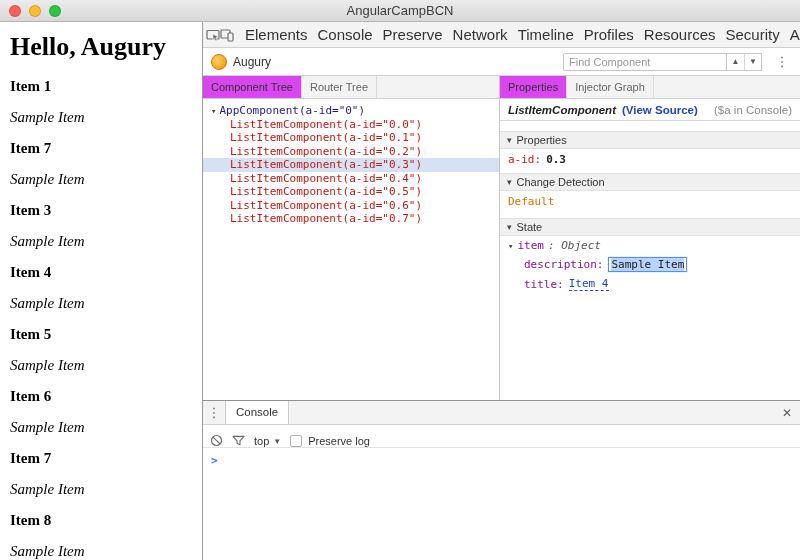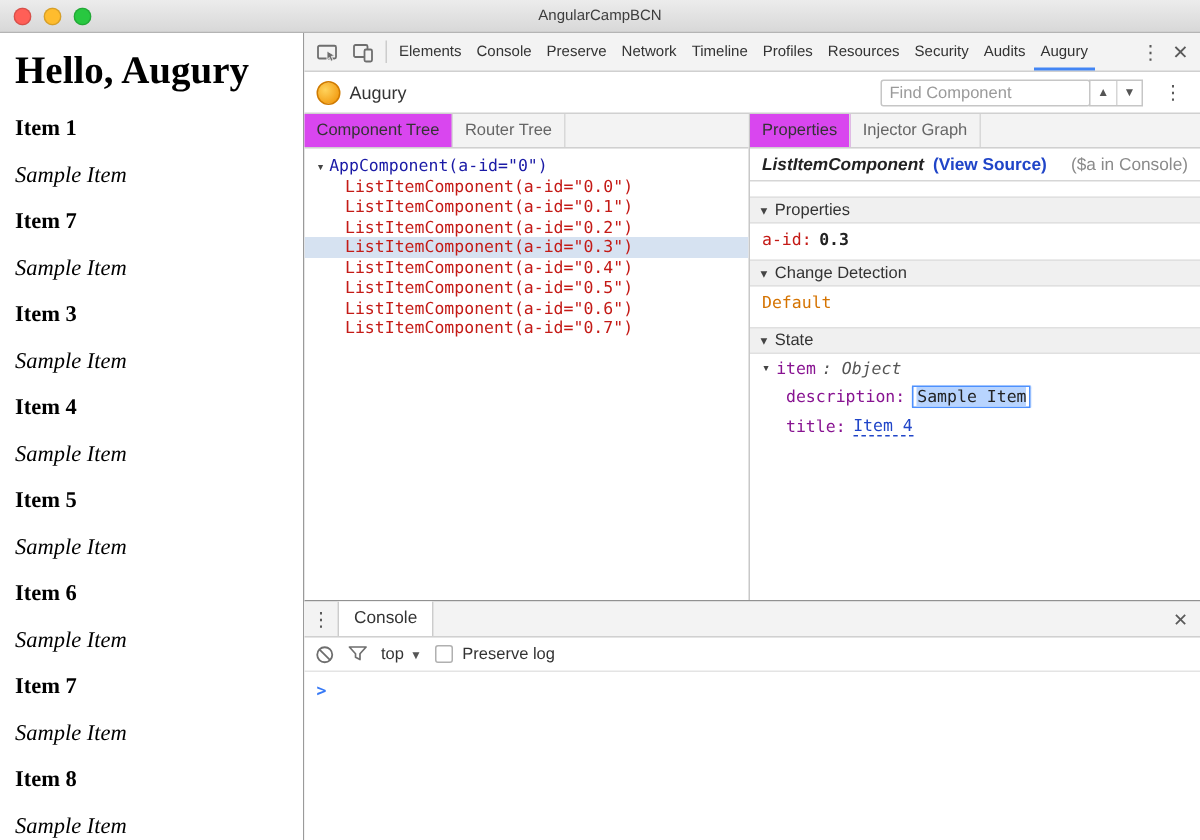--- a/index.html
+++ b/index.html
@@ -11,46 +11,46 @@
   body{width:800px;height:560px;overflow:hidden;background:#fff;font-family:"Liberation Sans",sans-serif;-webkit-font-smoothing:antialiased;}
   .window{width:800px;height:560px;display:flex;flex-direction:column;background:#fff;}
 
   
   .titlebar{height:22px;flex:0 0 22px;background:linear-gradient(180deg,#ececec,#d8d8d8);border-bottom:1px solid #b4b4b4;position:relative;}
   .traffic{position:absolute;left:9px;top:5px;display:flex;gap:8px;}
   .light{width:12px;height:12px;border-radius:50%;border:1px solid rgba(0,0,0,.15);}
   .light.red{background:var(--traffic-red);}
   .light.yellow{background:var(--traffic-yellow);}
   .light.green{background:var(--traffic-green);}
-  .window-title{text-align:center;font-size:10px;line-height:21px;color:#3d3d3d;}
+  .window-title{text-align:center;font-size:13px;line-height:21px;color:#3d3d3d;}
 
   .content{flex:1;display:flex;min-height:0;}
 
   
   .page{width:203px;flex:0 0 203px;border-right:1px solid #9a9a9a;padding:6px 10px;font-family:"Liberation Serif",serif;overflow:hidden;background:#fff;}
   .page-heading{font-size:26px;font-weight:bold;margin:4px 0 16px;color:#000;}
   .pg-item-title{font-size:15px;font-weight:bold;margin:0 0 14px;color:#000;}
   .pg-item-desc{font-size:15px;font-style:italic;margin:0 0 14px;color:#000;}
 
   
   .devtools{flex:1;display:flex;flex-direction:column;min-width:0;background:#fff;}
   .dt-tabbar{height:26px;flex:0 0 26px;background:#f3f3f3;border-bottom:1px solid #d0d0d0;display:flex;align-items:center;padding:0 3px;}
   .ticon{width:24px;height:25px;display:flex;align-items:center;justify-content:center;color:#6e6e6e;}
   .vsep{width:1px;height:15px;background:#ccc;margin:0 3px;}
-  .dt-tab{padding:0 5px;font-size:10px;color:#333;height:25px;line-height:25px;white-space:nowrap;cursor:default;}
+  .dt-tab{padding:0 5px;font-size:15px;color:#333;height:25px;line-height:25px;white-space:nowrap;cursor:default;}
   .dt-tab.selected{box-shadow:inset 0 -2px 0 var(--accent);}
   .tab-right{margin-left:auto;display:flex;align-items:center;}
   .glyph-btn{width:20px;height:25px;display:flex;align-items:center;justify-content:center;color:#5a5a5a;font-size:13px;cursor:default;}
 
   
   .augury-bar{height:28px;flex:0 0 28px;border-bottom:1px solid #d0d0d0;display:flex;align-items:center;padding:0 8px;background:#fff;}
   .augury-logo{width:16px;height:16px;border-radius:50%;background:radial-gradient(circle at 35% 35%,#ffd35c,#ef8e00);border:1px solid #cf7a00;flex:0 0 16px;}
   .augury-label{font-size:12px;color:#333;margin-left:6px;}
   .find-group{margin-left:auto;display:flex;align-items:center;}
-  .find-input{width:140px;height:18px;font-size:11px;padding:1px 5px;border:1px solid #c6c6c6;border-radius:2px;outline:none;color:#333;font-family:"Liberation Sans",sans-serif;}
+  .find-input{width:164px;height:18px;font-size:11px;padding:1px 5px;border:1px solid #c6c6c6;border-radius:2px;outline:none;color:#333;font-family:"Liberation Sans",sans-serif;}
   .find-input::placeholder{color:#9a9a9a;}
   .arrow-group{display:flex;border:1px solid #c6c6c6;height:18px;margin-left:-1px;background:#fff;}
   .arrow-btn{width:17px;display:flex;align-items:center;justify-content:center;font-size:8px;color:#555;}
   .arrow-btn + .arrow-btn{border-left:1px solid #d6d6d6;}
 
   
   .dt-main{flex:1;display:flex;min-height:0;}
   .subtab-bar{height:23px;flex:0 0 23px;background:#f3f3f3;border-bottom:1px solid #d0d0d0;display:flex;align-items:stretch;font-size:11px;color:#666;}
   .subtab{padding:0 8px;line-height:22px;border-right:1px solid #d8d8d8;white-space:nowrap;cursor:default;}
   .subtab.selected{background:#d946ef;color:#333;}
@@ -85,21 +85,21 @@
   .edit-sel{background:#b8d4fe;color:#222;}
   .title-val{color:var(--value-blue);margin-left:5px;border-bottom:1px dashed var(--value-blue);cursor:pointer;}
 
   
   .console-drawer{height:160px;flex:0 0 160px;border-top:1px solid #919191;display:flex;flex-direction:column;background:#fff;}
   .drawer-tabbar{height:24px;flex:0 0 24px;background:#f3f3f3;border-bottom:1px solid #d0d0d0;display:flex;align-items:stretch;}
   .drawer-kebab{width:22px;display:flex;align-items:center;justify-content:center;color:#5a5a5a;font-size:13px;}
   .drawer-tab{padding:0 10px;line-height:23px;font-size:11.5px;color:#333;cursor:default;}
   .drawer-tab.selected{background:#fff;border-left:1px solid #ccc;border-right:1px solid #ccc;}
   .drawer-close{margin-left:auto;width:26px;display:flex;align-items:center;justify-content:center;color:#5a5a5a;font-size:12px;}
-  .console-toolbar{height:23px;flex:0 0 23px;border-bottom:1px solid #e4e4e4;display:flex;align-items:center;padding:0 7px;gap:9px;}
+  .console-toolbar{height:23px;flex:0 0 23px;border-bottom:1px solid #e4e4e4;display:flex;align-items:flex-end;padding:0 7px;gap:9px;}
   .cicon{display:flex;align-items:center;justify-content:center;color:#6e6e6e;}
   .ctx-select{display:flex;align-items:center;gap:4px;font-size:11px;color:#333;cursor:default;}
   .ctx-caret{font-size:8px;color:#555;}
   .checkbox{width:12px;height:12px;border:1px solid #b0b0b0;border-radius:2px;background:#fff;}
   .pl-label{font-size:11px;color:#333;margin-left:-3px;}
   .console-body{flex:1;font-family:"DejaVu Sans Mono",monospace;font-size:11px;padding-top:3px;}
   .prompt-row{padding:3px 8px;display:flex;cursor:text;}
   .prompt{color:#3679f6;font-weight:bold;}
 </style>
 </head>

